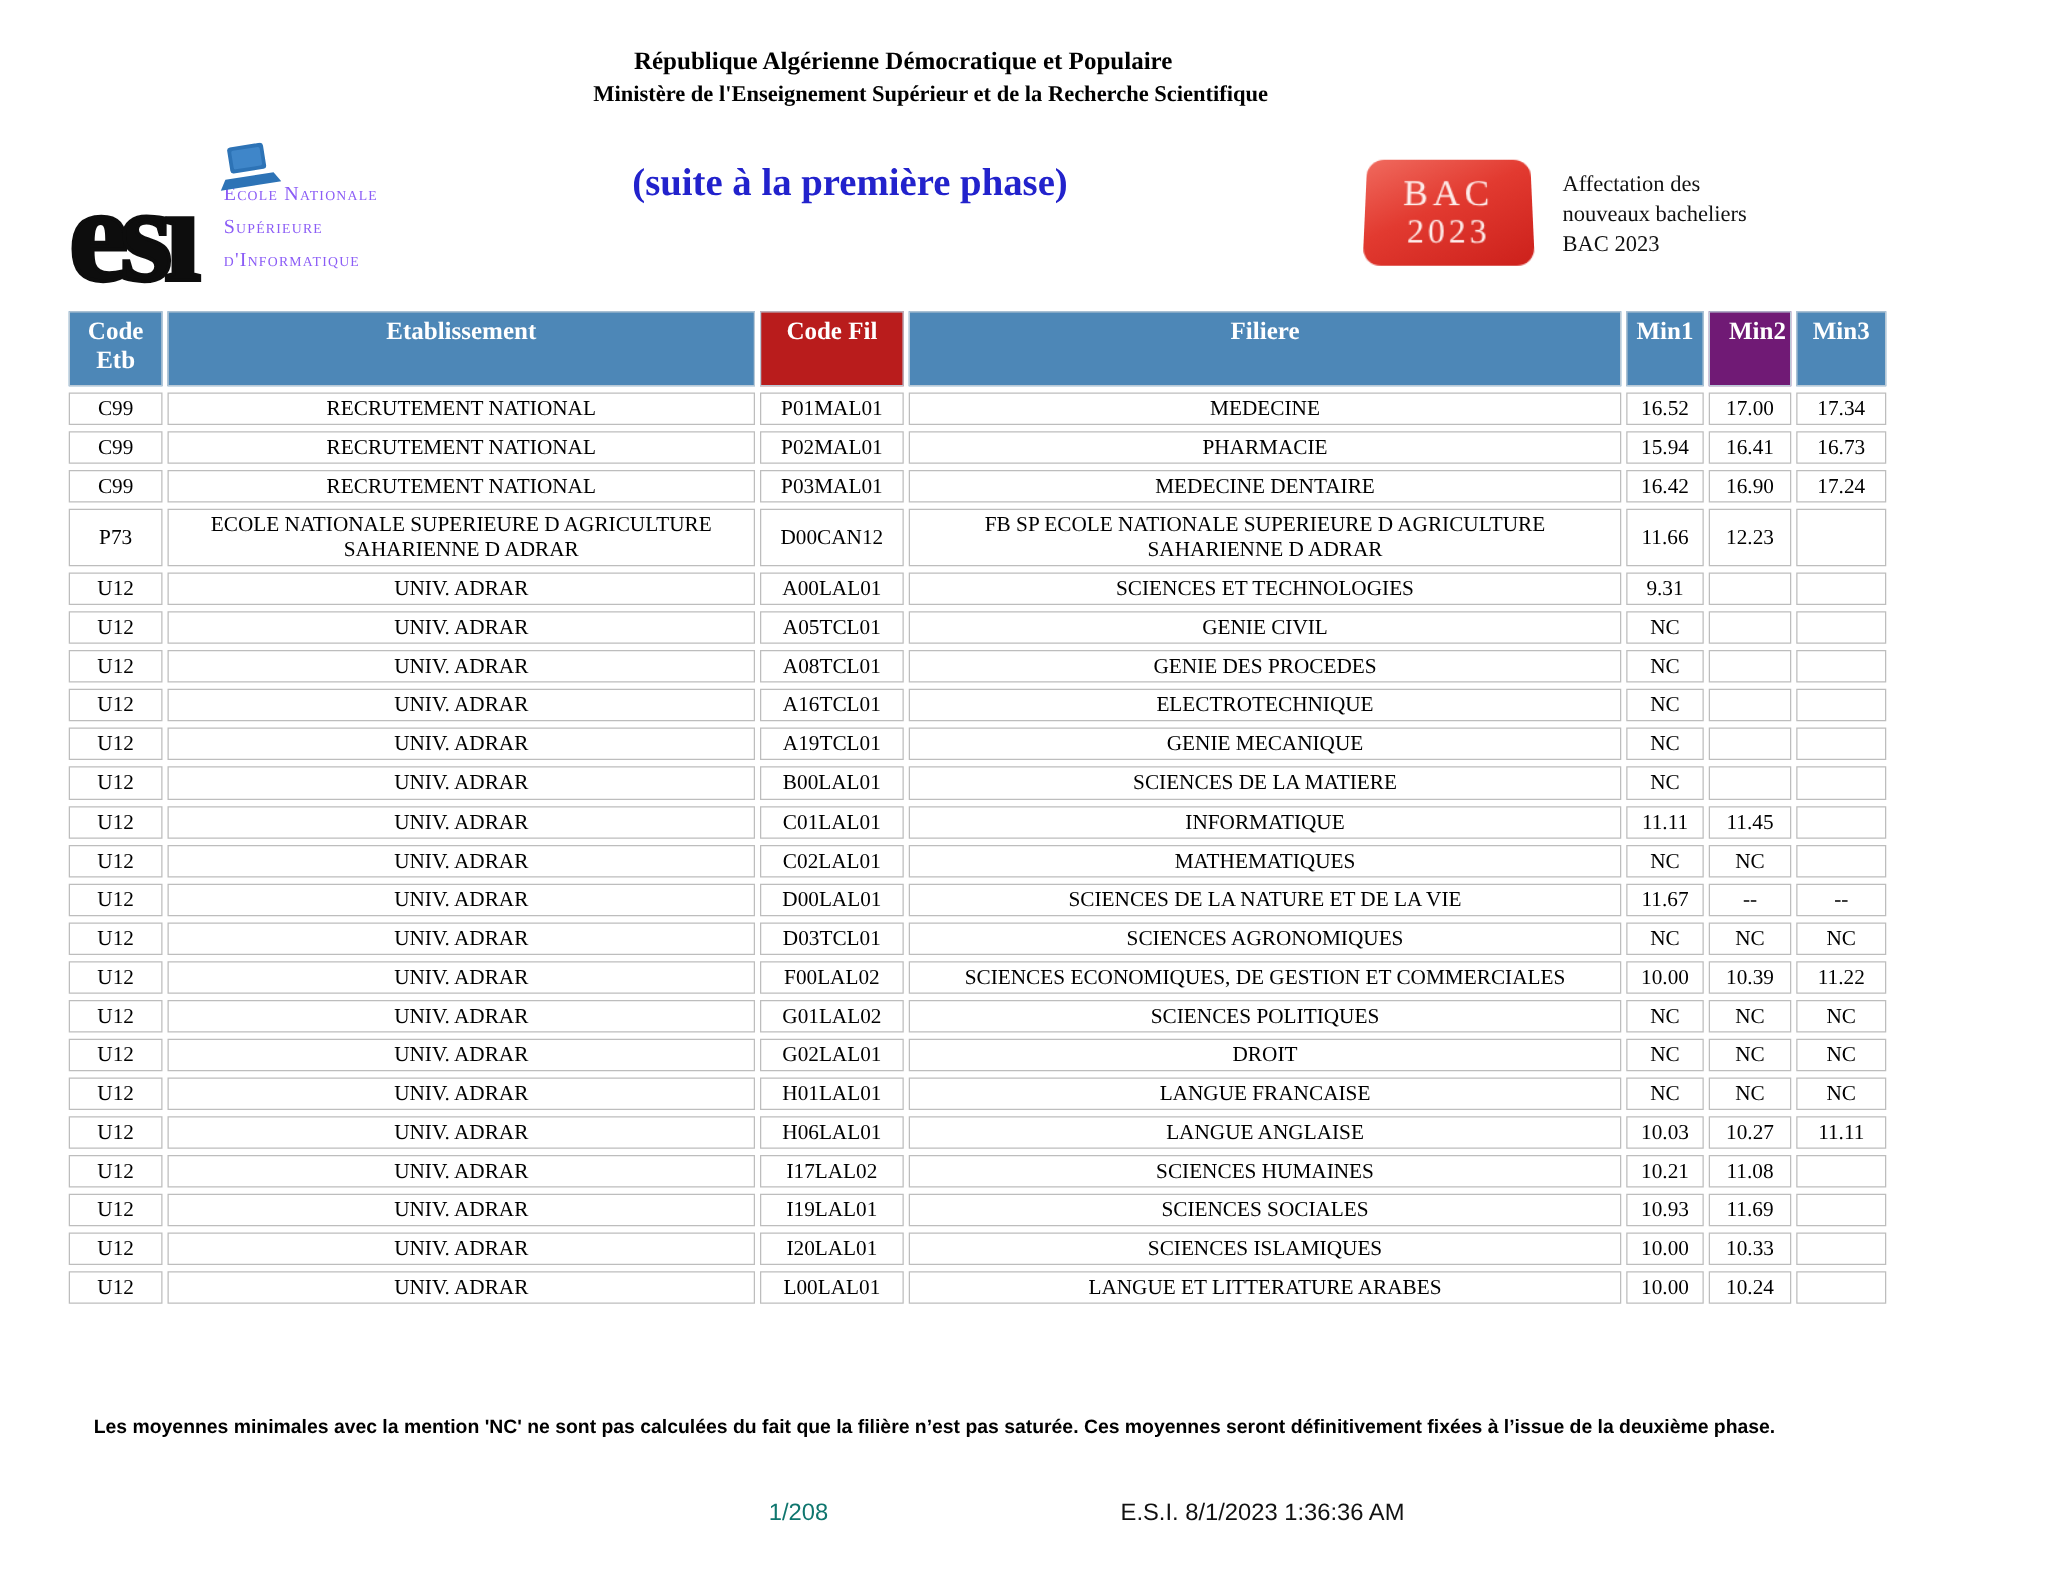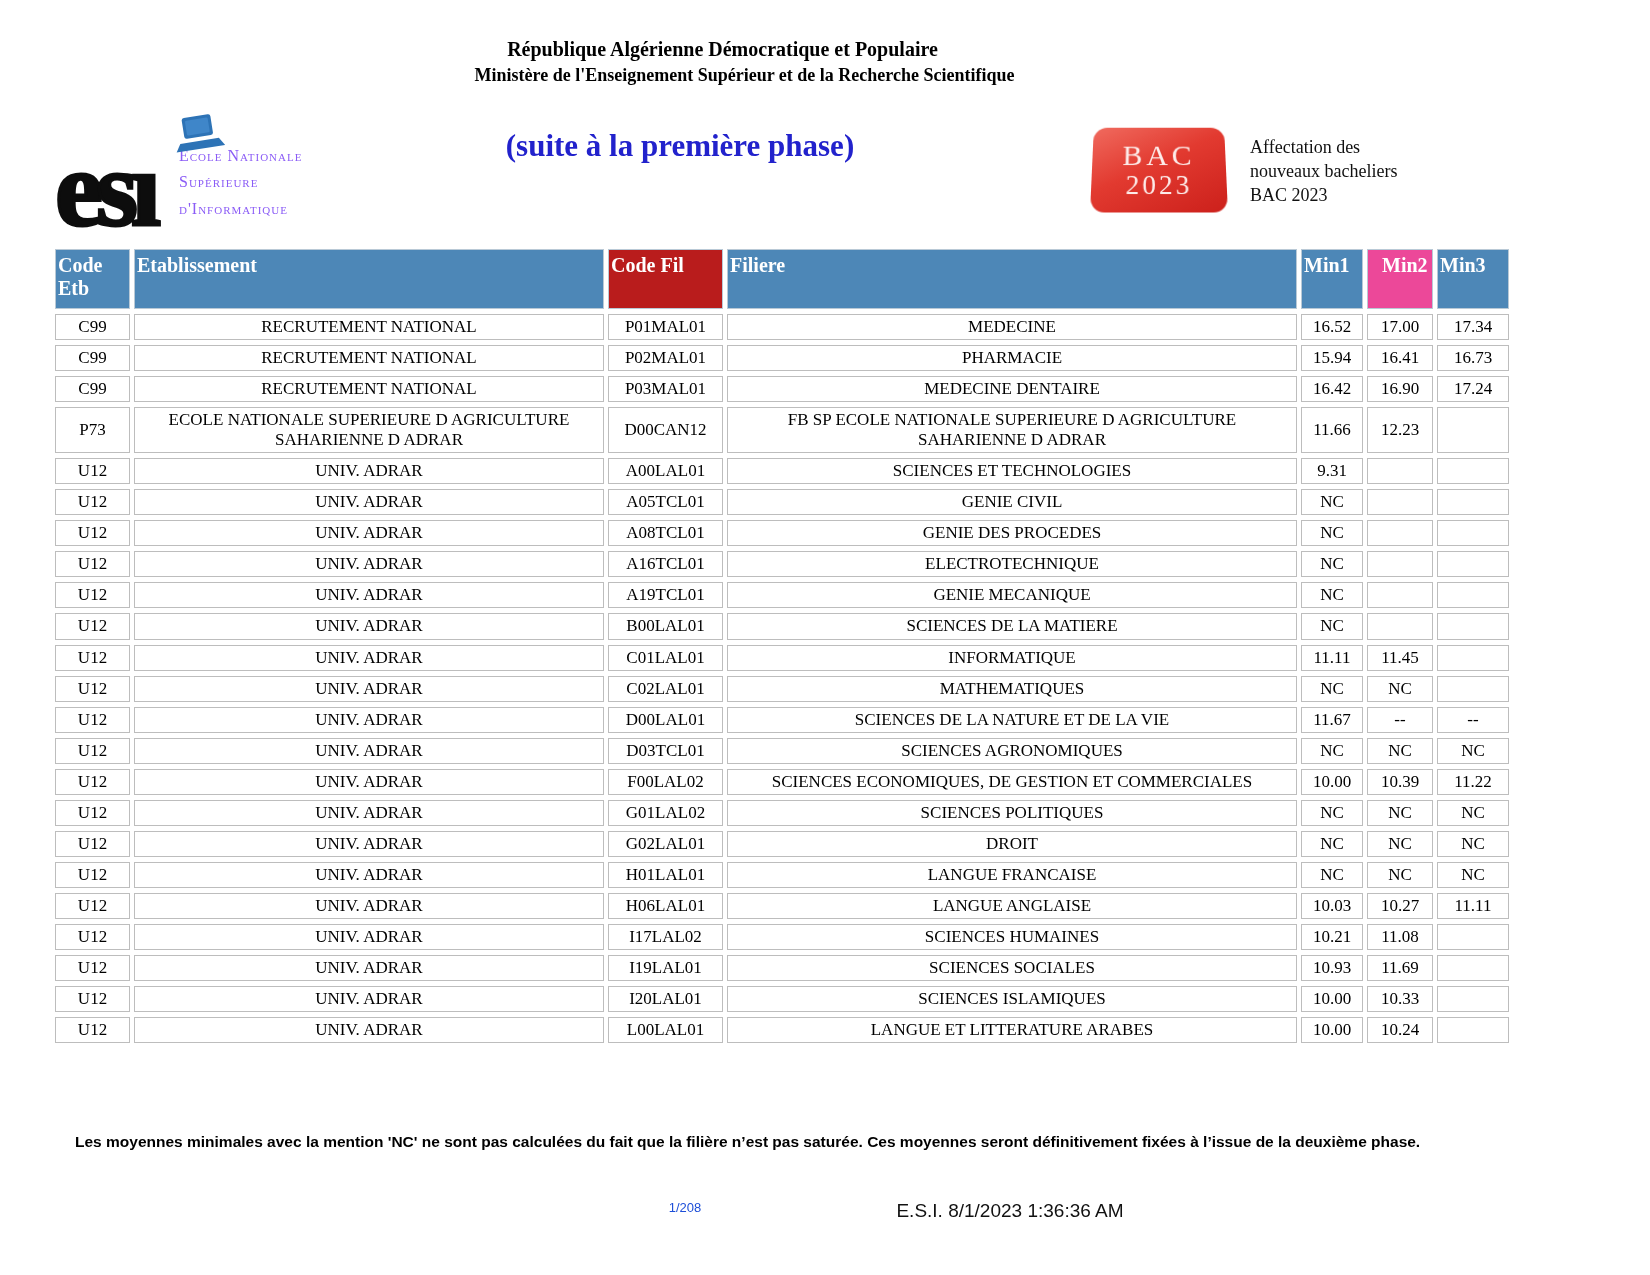--- a/index.html
+++ b/index.html
@@ -71,43 +71,43 @@
   table {
     border-collapse: separate; border-spacing: 4px 5px;
     table-layout: fixed; width: 1462px;
   }
   col.c0 { width: 75px; }  col.c1 { width: 470px; }
   col.c2 { width: 115px; } col.c3 { width: 570px; }
   col.c4 { width: 62px; }  col.c5 { width: 66px; }  col.c6 { width: 72px; }
   th {
     background: #4d87b7; color: #fff;
     font-size: 20px; font-weight: bold;
-    vertical-align: top; text-align: left;
+    vertical-align: top; text-align: center;
     padding: 4px 2px; height: 60px;
     border: 1px solid #b9c9d6;
     margin-left: 40px;
   }
   td {
     background: #fff; border: 1px solid #bdbdbd;
     font-size: 17px; line-height: 1.18;
     text-align: center; vertical-align: middle;
     padding: 2px 4px; height: 21px;
     overflow: hidden;
   }
 
   
   .notes {
     position: absolute; left: 75px; top: 1128px; width: 1460px;
     font-family: "Liberation Sans", sans-serif;
     font-weight: bold; font-size: 15.5px; line-height: 1.75; color: #000;
   }
   .footer-page {
     position: absolute; left: 615px; top: 1200px; width: 140px;
-    text-align: center; font-family: "Liberation Sans", sans-serif;
-    font-size: 13px; color: #1d4ed8;
+    font-family: "Liberation Sans", sans-serif;
+    font-size: 19px; color: #0f766e;
   }
   .footer-stamp {
     position: absolute; left: 830px; top: 1200px; width: 360px;
     text-align: center; font-family: "Liberation Sans", sans-serif;
     font-size: 19px; color: #111;
   }
 </style>
 </head>
 <body>
 
@@ -158,21 +158,21 @@
         <col class="c5">
         <col class="c6">
     </colgroup>
     <thead>
       <tr>
         <th style="background: rgb(77, 135, 183);">Code Etb</th>
         <th style="background: rgb(77, 135, 183);">Etablissement</th>
         <th style="background: #b91c1c;">Code Fil</th>
         <th style="background: rgb(77, 135, 183);">Filiere</th>
         <th style="background: rgb(77, 135, 183);">Min1</th>
-        <th style="background: #ec4899; padding-left: 14px;">Min2</th>
+        <th style="background: #701a75; padding-left: 14px;">Min2</th>
         <th style="background: rgb(77, 135, 183);">Min3</th>
       </tr>
     </thead>
     <tbody>
         <tr>
           <td>C99</td>
           <td>RECRUTEMENT NATIONAL</td>
           <td>P01MAL01</td>
           <td>MEDECINE</td>
           <td>16.52</td>

